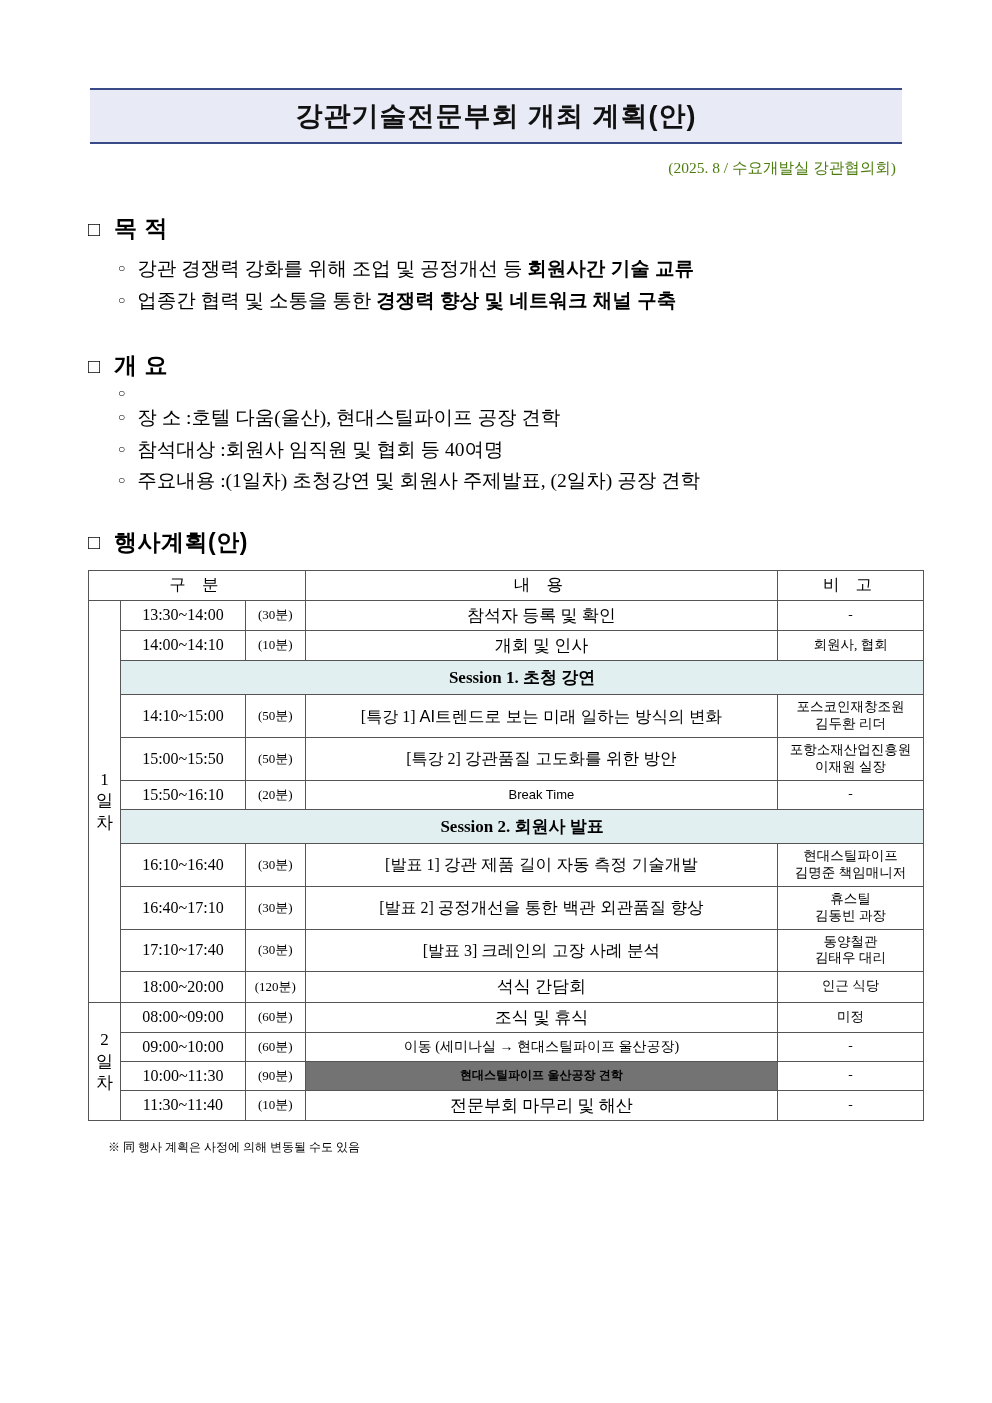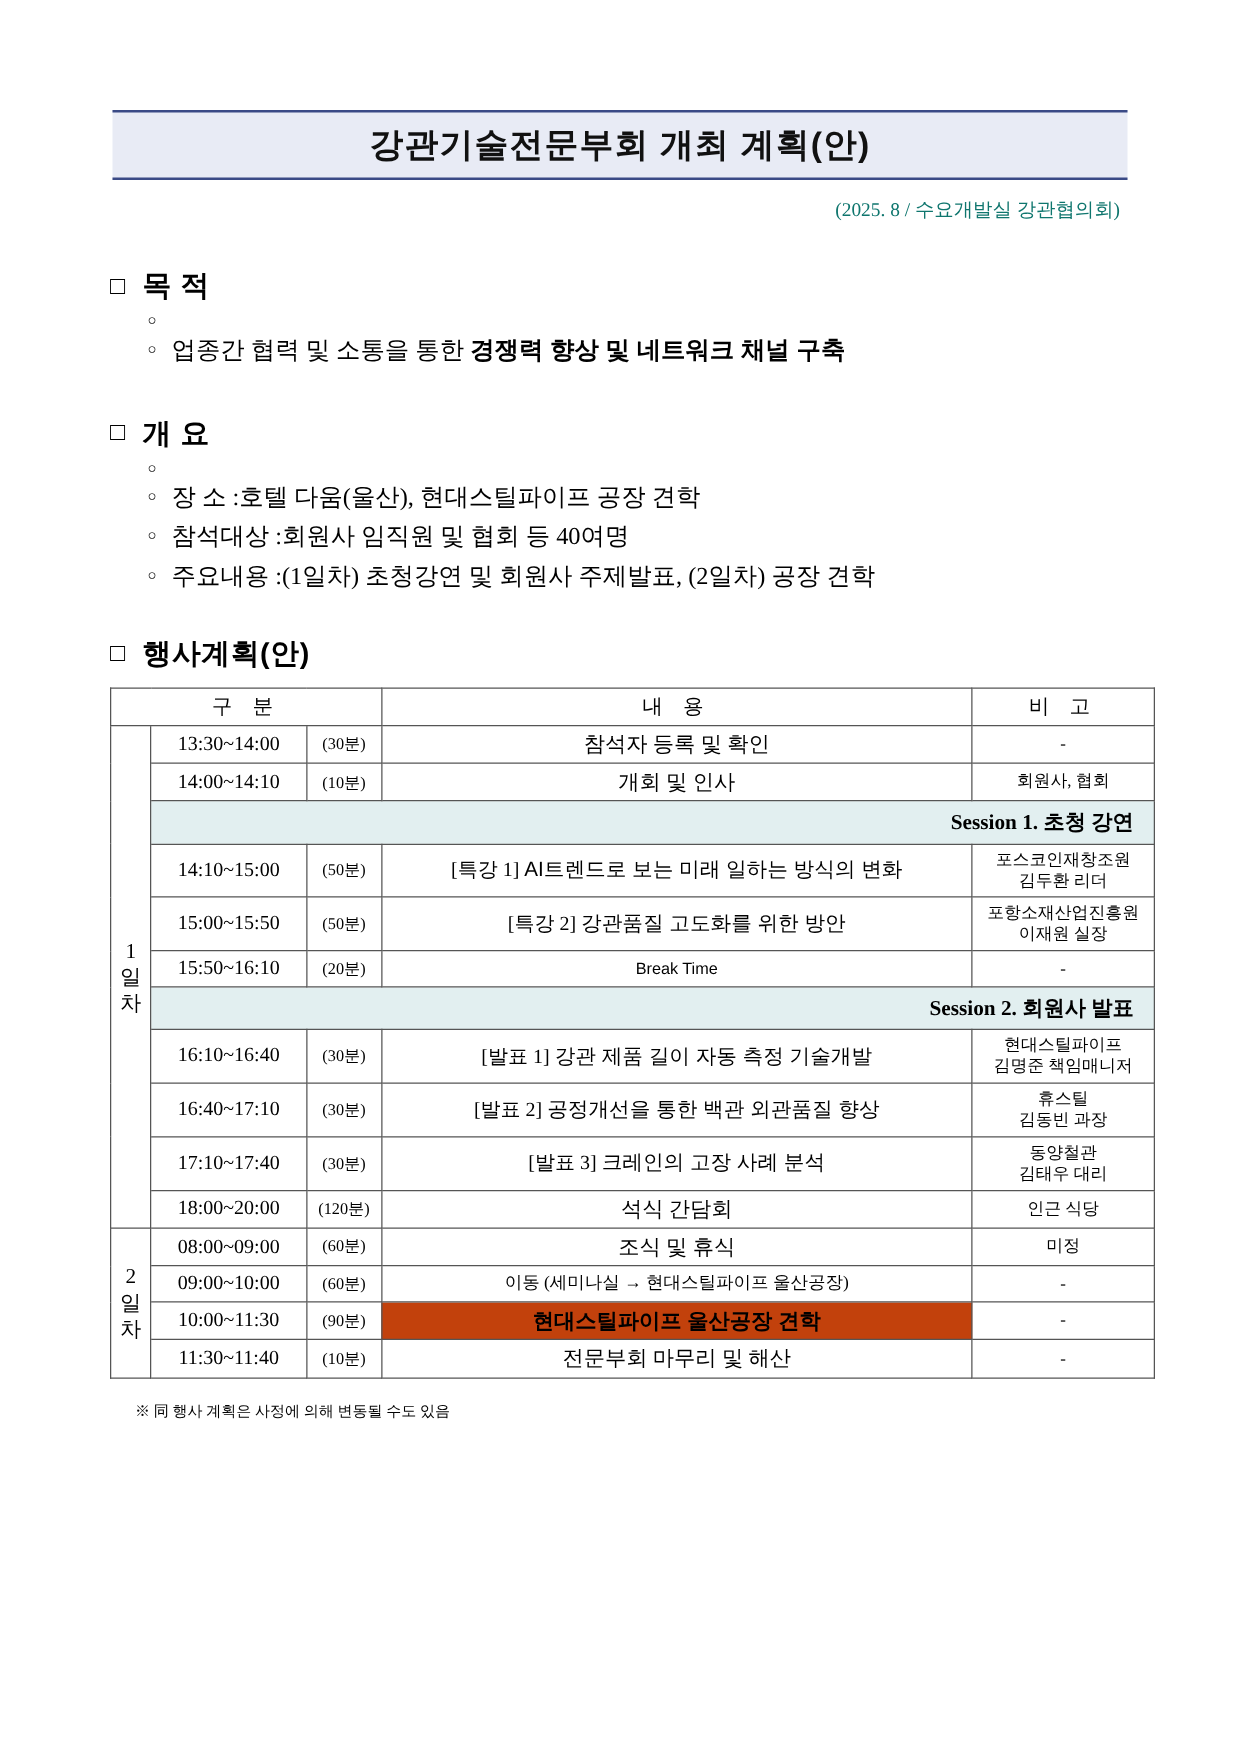--- a/index.html
+++ b/index.html
@@ -37,21 +37,21 @@
     font-family: "Liberation Sans", "DejaVu Sans", sans-serif;
     font-size: 27px;
     font-weight: bold;
     letter-spacing: 1px;
     color: #111111;
   }
   .subtitle-row {
     margin: 14px 22px 10px 0;
     text-align: right;
     font-size: 15.5px;
-    color: #0f766e;
+    color: #4d7c0f;
   }
 
   
   .section {
     margin-top: 34px;
   }
   .section-head {
     display: flex;
     align-items: center;
     gap: 14px;
@@ -147,32 +147,31 @@
     font-weight: normal;
     font-size: 16.5px;
   }
   td.note { font-size: 13.5px; line-height: 1.3; }
   td.note .nl { display: block; }
   tr.session td {
     background: #e2eff0;
     font-size: 17px;
     font-weight: bold;
     padding: 6px 16px;
-    text-align: right;
   }
   td.bold-center {
     font-family: "Liberation Sans", "DejaVu Sans", sans-serif;
     font-weight: bold;
     font-size: 13px;
   }
   tr.highlight td.desc {
-    background: #c2410c;
-    font-family: "Liberation Sans", "DejaVu Sans", sans-serif;
-    font-weight: bold;
-    font-size: 17px;
+    background: #737373;
+    font-family: "Liberation Sans", "DejaVu Sans", sans-serif;
+    font-weight: bold;
+    font-size: 12px;
   }
   tr.highlight td.time, tr.highlight td.dur, tr.highlight td.note {
     background: #ffffff;
   }
   td.small-note { font-size: 14px; }
 
   .footnote {
     margin: 18px 0 0 34px;
     font-size: 12px;
   }
@@ -188,20 +187,21 @@
   <div class="subtitle-row">(2025. 8 / 수요개발실 강관협의회)</div>
 
   <div class="section">
     <div class="section-head">
       <span class="sq">□</span>
       <span class="headtext">목      적</span>
     </div>
     <div class="bullets">
       <div class="bullet">
         <span class="mark">○</span>
+        <span><span>강관 경쟁력 강화를 위해 조업 및 공정개선 등 </span><b>회원사간 기술 교류</b></span>
       </div>
       <div class="bullet">
         <span class="mark">○</span>
         <span><span>업종간 협력 및 소통을 통한 </span><b>경쟁력 향상 및 네트워크 채널 구축</b></span>
       </div>
     </div>
   </div>
 
   <div class="section">
     <div class="section-head">

